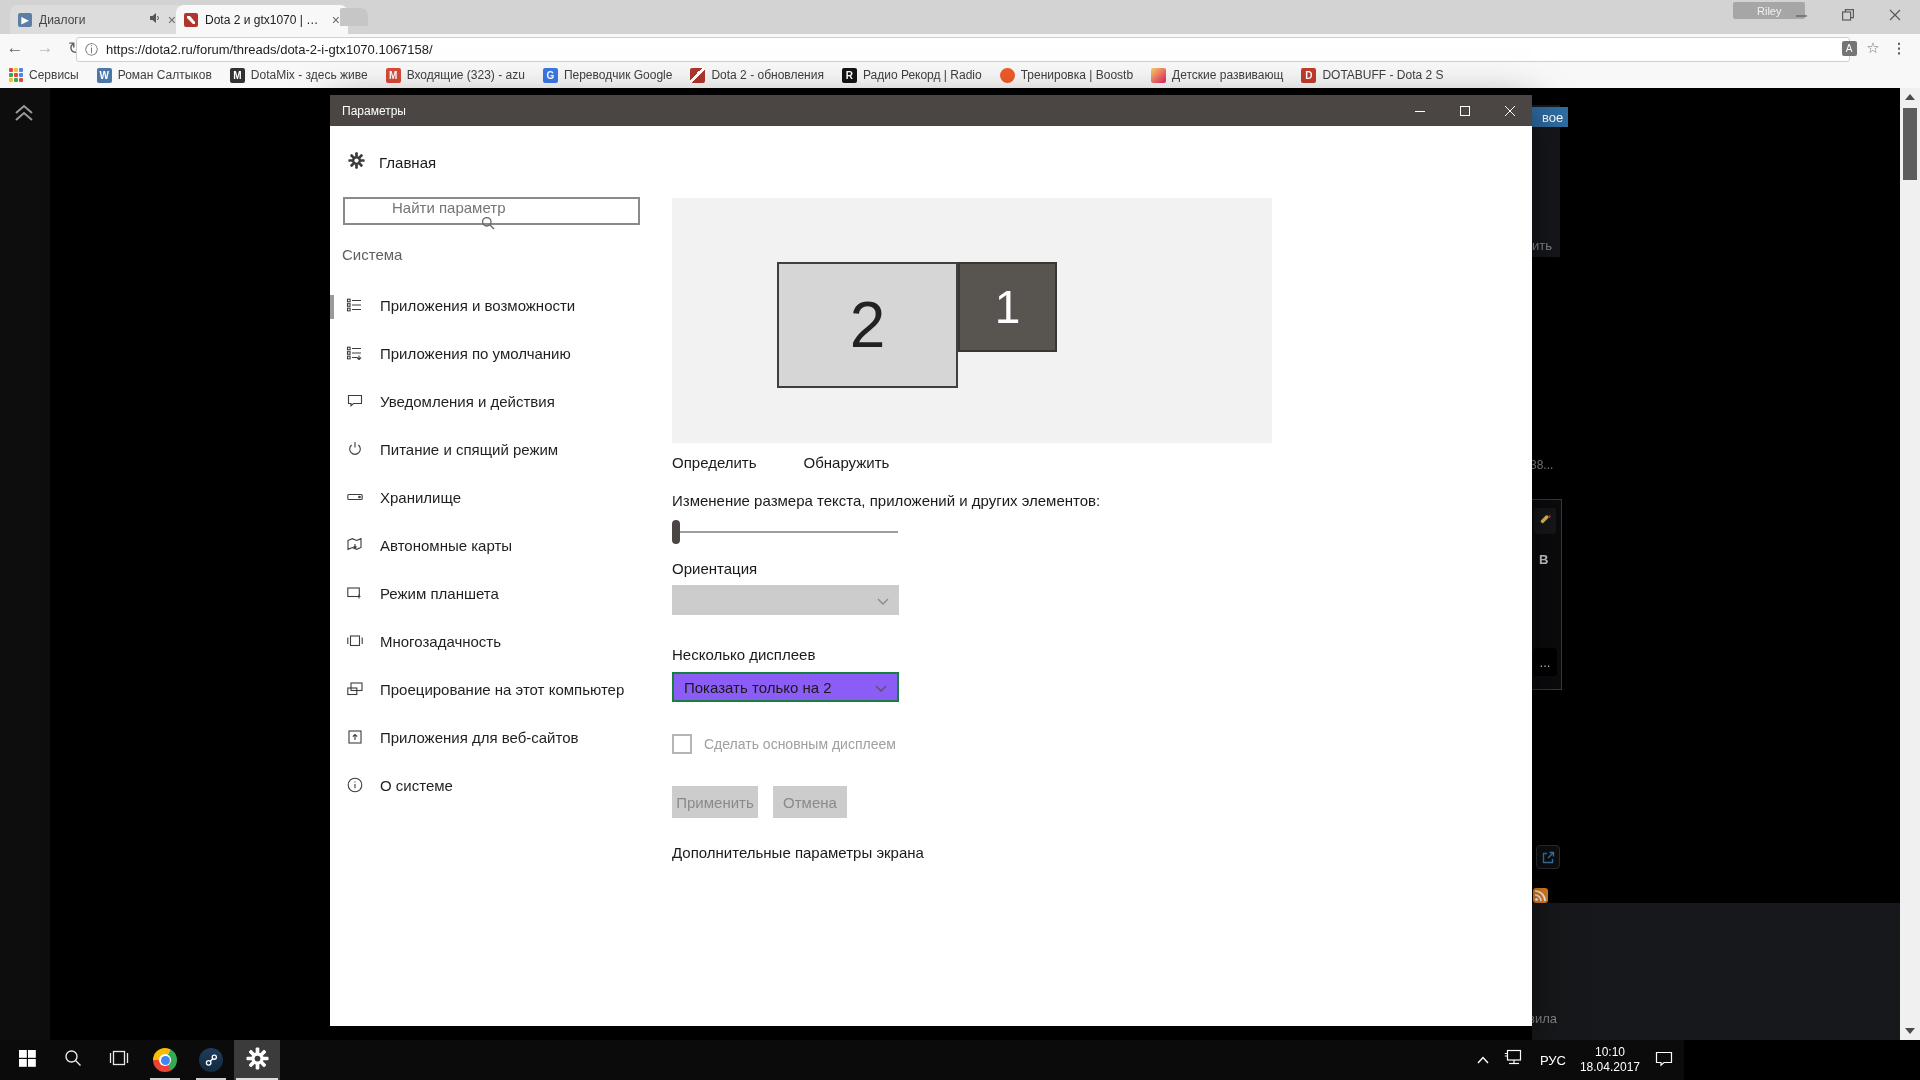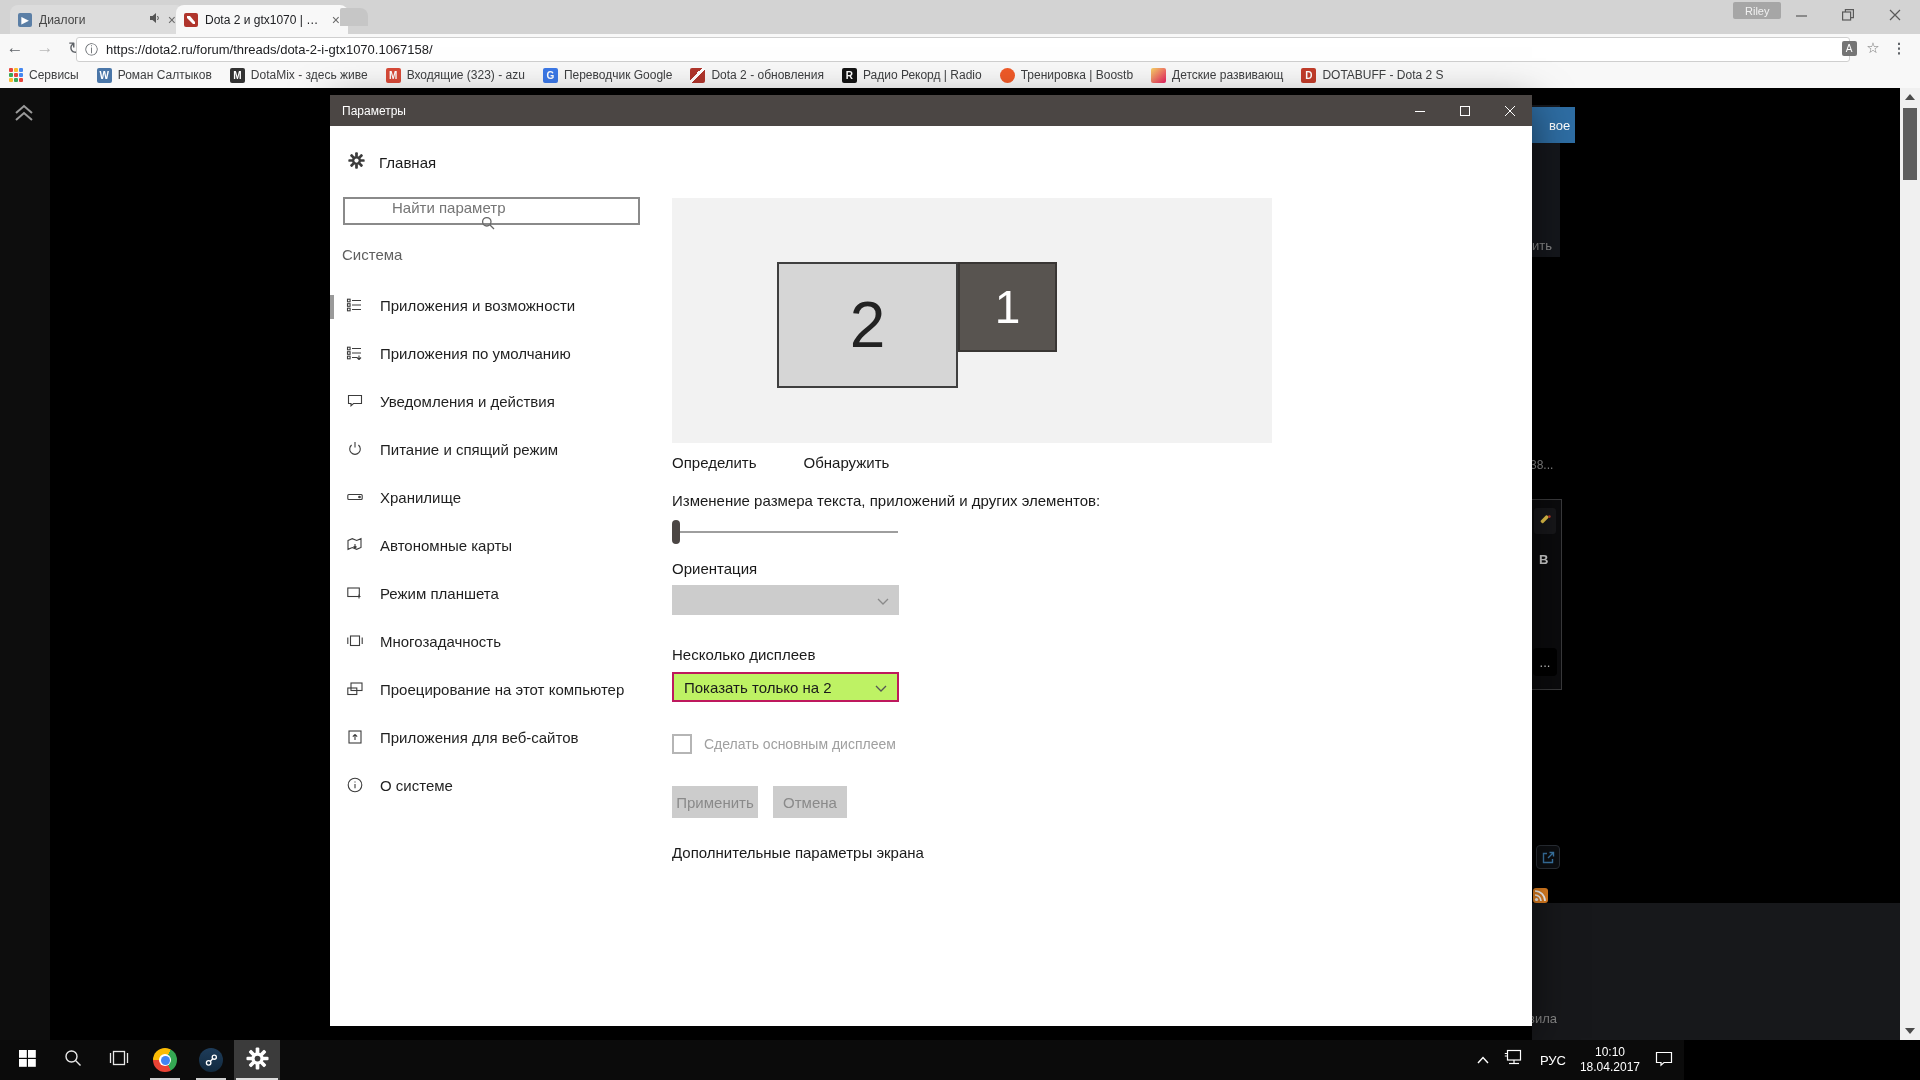--- a/index.html
+++ b/index.html
@@ -6,41 +6,41 @@
   .screen{position:relative;width:1920px;height:1080px;overflow:hidden;background:#000;}
   
   .tabstrip{position:absolute;left:0;top:0;width:1920px;height:34px;background:#d3d3d3;}
   .tab{position:absolute;top:5px;height:29px;border-radius:8px 8px 0 0;display:flex;align-items:center;gap:7px;padding:0 8px;font-size:12px;color:#454545;}
   .tab.inactive{left:10px;width:158px;background:#dcdcdc;}
   .tab.active{left:176px;width:156px;background:#f8f8f8;color:#202124;}
   .tab .title{white-space:nowrap;overflow:hidden;text-overflow:ellipsis;flex:1;}
   .favicon{width:14px;height:14px;border-radius:2px;flex:none;display:flex;align-items:center;justify-content:center;font-size:9px;color:#fff;font-weight:bold;}
   .tab-close{color:#6a6a6a;font-size:14px;line-height:1;flex:none;cursor:default;}
   .newtab{position:absolute;left:340px;top:8px;width:28px;height:18px;background:#c6c6c6;border-radius:2px 8px 0 0;}
-  .profile-badge{position:absolute;left:1733px;top:2px;height:17px;padding:0 12px;background:#a6a6a6;border-radius:2px;color:#f2f2f2;font-size:11px;display:flex;align-items:center;}
+  .profile-badge{position:absolute;left:1733px;top:2px;height:17px;padding:0 24px;background:#a6a6a6;border-radius:2px;color:#f2f2f2;font-size:11px;display:flex;align-items:center;}
   .winbtn{position:absolute;top:0;width:44px;height:30px;display:flex;align-items:center;justify-content:center;color:#5a5a5a;}
   .toolbar{position:absolute;left:0;top:34px;width:1920px;height:28px;background:#f8f8f8;display:flex;align-items:center;}
   .navbtn{width:30px;text-align:center;font-size:17px;color:#5f6368;}
   .navbtn.disabled{color:#b8b8b8;}
   .omnibox{position:absolute;left:76px;top:3px;width:1756px;height:23px;background:#fff;border:1px solid #cfcfcf;border-radius:3px;display:flex;align-items:center;padding:0 8px;gap:8px;}
   .omnibox .url{font-size:13px;color:#202124;white-space:nowrap;}
   .omni-info{color:#5f6368;font-size:13px;}
   .tool-ico{position:absolute;top:3px;width:22px;height:22px;display:flex;align-items:center;justify-content:center;}
   .bookmarks{position:absolute;left:0;top:62px;width:1920px;height:26px;background:#f8f8f8;border-bottom:1px solid #e3e3e3;display:flex;align-items:center;padding-left:8px;gap:18px;}
   .bm{display:flex;align-items:center;gap:6px;flex:none;}
   .bm-label{font-size:12px;color:#3f4042;white-space:nowrap;}
   .bm-ico{width:15px;height:15px;border-radius:2px;display:flex;align-items:center;justify-content:center;font-size:10px;font-weight:bold;color:#fff;flex:none;}
   .bm-ico.round{border-radius:50%;}
   .bm-ico.grid{display:grid;grid-template-columns:repeat(3,4px);grid-template-rows:repeat(3,4px);gap:1px;background:none;}
   .bm-ico.grid i{width:4px;height:4px;border-radius:1px;}
   
   .pagearea{position:absolute;left:0;top:88px;width:1920px;height:952px;background:#000;}
   .leftstrip{position:absolute;left:0;top:0;width:50px;height:952px;background:#0d0d0d;}
   .fg-panel{position:absolute;left:1532px;top:17px;width:28px;height:152px;background:#15171c;}
-  .fg-chip{position:absolute;left:1532px;top:19px;width:26px;height:36px;color:#fff;font-size:13px;display:flex;align-items:center;padding-left:17px;}
+  .fg-chip{position:absolute;left:1532px;top:19px;width:26px;height:20px;color:#fff;font-size:13px;display:flex;align-items:center;padding-left:10px;}
   .fg-txt{position:absolute;color:#8a8a8a;font-size:13px;}
   .editorbox{position:absolute;left:1530px;top:411px;width:30px;height:189px;border:1px solid #3a3a3c;background:#0b0b0d;}
   .pencilbtn{position:absolute;left:3px;top:8px;width:22px;height:26px;background:#17171a;border-radius:3px;display:flex;align-items:center;justify-content:center;}
   .boldbtn{position:absolute;left:8px;top:52px;color:#d0d0d0;font-weight:bold;font-size:13px;}
   .morebtn{position:absolute;left:2px;top:148px;width:24px;height:28px;background:#000;border-radius:4px;color:#ccc;font-size:13px;display:flex;align-items:center;justify-content:center;}
   .extlink{position:absolute;left:1536px;top:757px;width:22px;height:22px;border:1px solid #2a2f36;border-radius:4px;background:#0c0e11;display:flex;align-items:center;justify-content:center;}
   .rss{position:absolute;left:1533px;top:800px;width:15px;height:15px;border-radius:3px;background:#e78422;display:flex;align-items:flex-end;justify-content:flex-start;}
   .pagefooter{position:absolute;left:1532px;top:815px;width:368px;height:137px;background:#17181b;}
   .pg-scroll{position:absolute;left:1900px;top:0;width:20px;height:952px;background:#f0f0f0;}
   .pg-thumb{position:absolute;left:3px;top:20px;width:14px;height:72px;background:#5d5d5d;}
@@ -68,21 +68,21 @@
   .mon{position:absolute;display:flex;align-items:center;justify-content:center;font-weight:200;}
   .mon.m2{left:105px;top:64px;width:177px;height:122px;background:#d6d6d6;border:2px solid #3f3f3f;font-size:64px;color:#222;}
   .mon.m1{left:286px;top:64px;width:95px;height:86px;background:#585450;border:2px solid #393634;font-size:46px;color:#fff;}
   .linkrow{position:absolute;left:0;top:328px;display:flex;gap:47px;font-size:15px;color:#1a1a1a;}
   .lbl{position:absolute;font-size:15px;color:#1a1a1a;white-space:nowrap;}
   .slider{position:absolute;left:0;top:394px;width:226px;height:24px;}
   .slider .track{position:absolute;left:0;top:11px;width:100%;height:2px;background:#9e9e9e;}
   .slider .thumb{position:absolute;left:0;top:0;width:8px;height:24px;border-radius:4px;background:#4b4644;}
   .dd{position:absolute;width:227px;height:30px;display:flex;align-items:center;justify-content:space-between;padding:0 10px;box-sizing:border-box;font-size:15px;color:#1a1a1a;}
   .dd.disabled{background:#cccccc;}
-  .dd.enabled{border:2px solid #be185d;background:#bef264;}
+  .dd.enabled{border:2px solid #15803d;background:#8b5cf6;}
   .checkrow{position:absolute;left:0;top:608px;display:flex;align-items:center;gap:12px;}
   .checkbox{width:20px;height:20px;border:2px solid #b5b5b5;background:#fff;box-sizing:border-box;}
   .checklabel{font-size:14px;color:#a0a0a0;}
   .btn{position:absolute;top:660px;height:32px;background:#cccccc;color:#8a8a8a;font-size:15px;display:flex;align-items:center;justify-content:center;}
   .advlink{position:absolute;left:0;top:718px;font-size:15px;color:#1a1a1a;}
   
   .taskbar{position:absolute;left:0;top:1040px;width:1684px;height:40px;background:#0b0b0b;display:flex;align-items:center;}
   .tb-btn{width:46px;height:40px;display:flex;align-items:center;justify-content:center;position:relative;flex:none;}
   .tb-btn.active{background:#3b3b3b;}
   .tb-underline{position:absolute;bottom:0;left:8px;right:8px;height:2px;background:#cfcfcf;}

